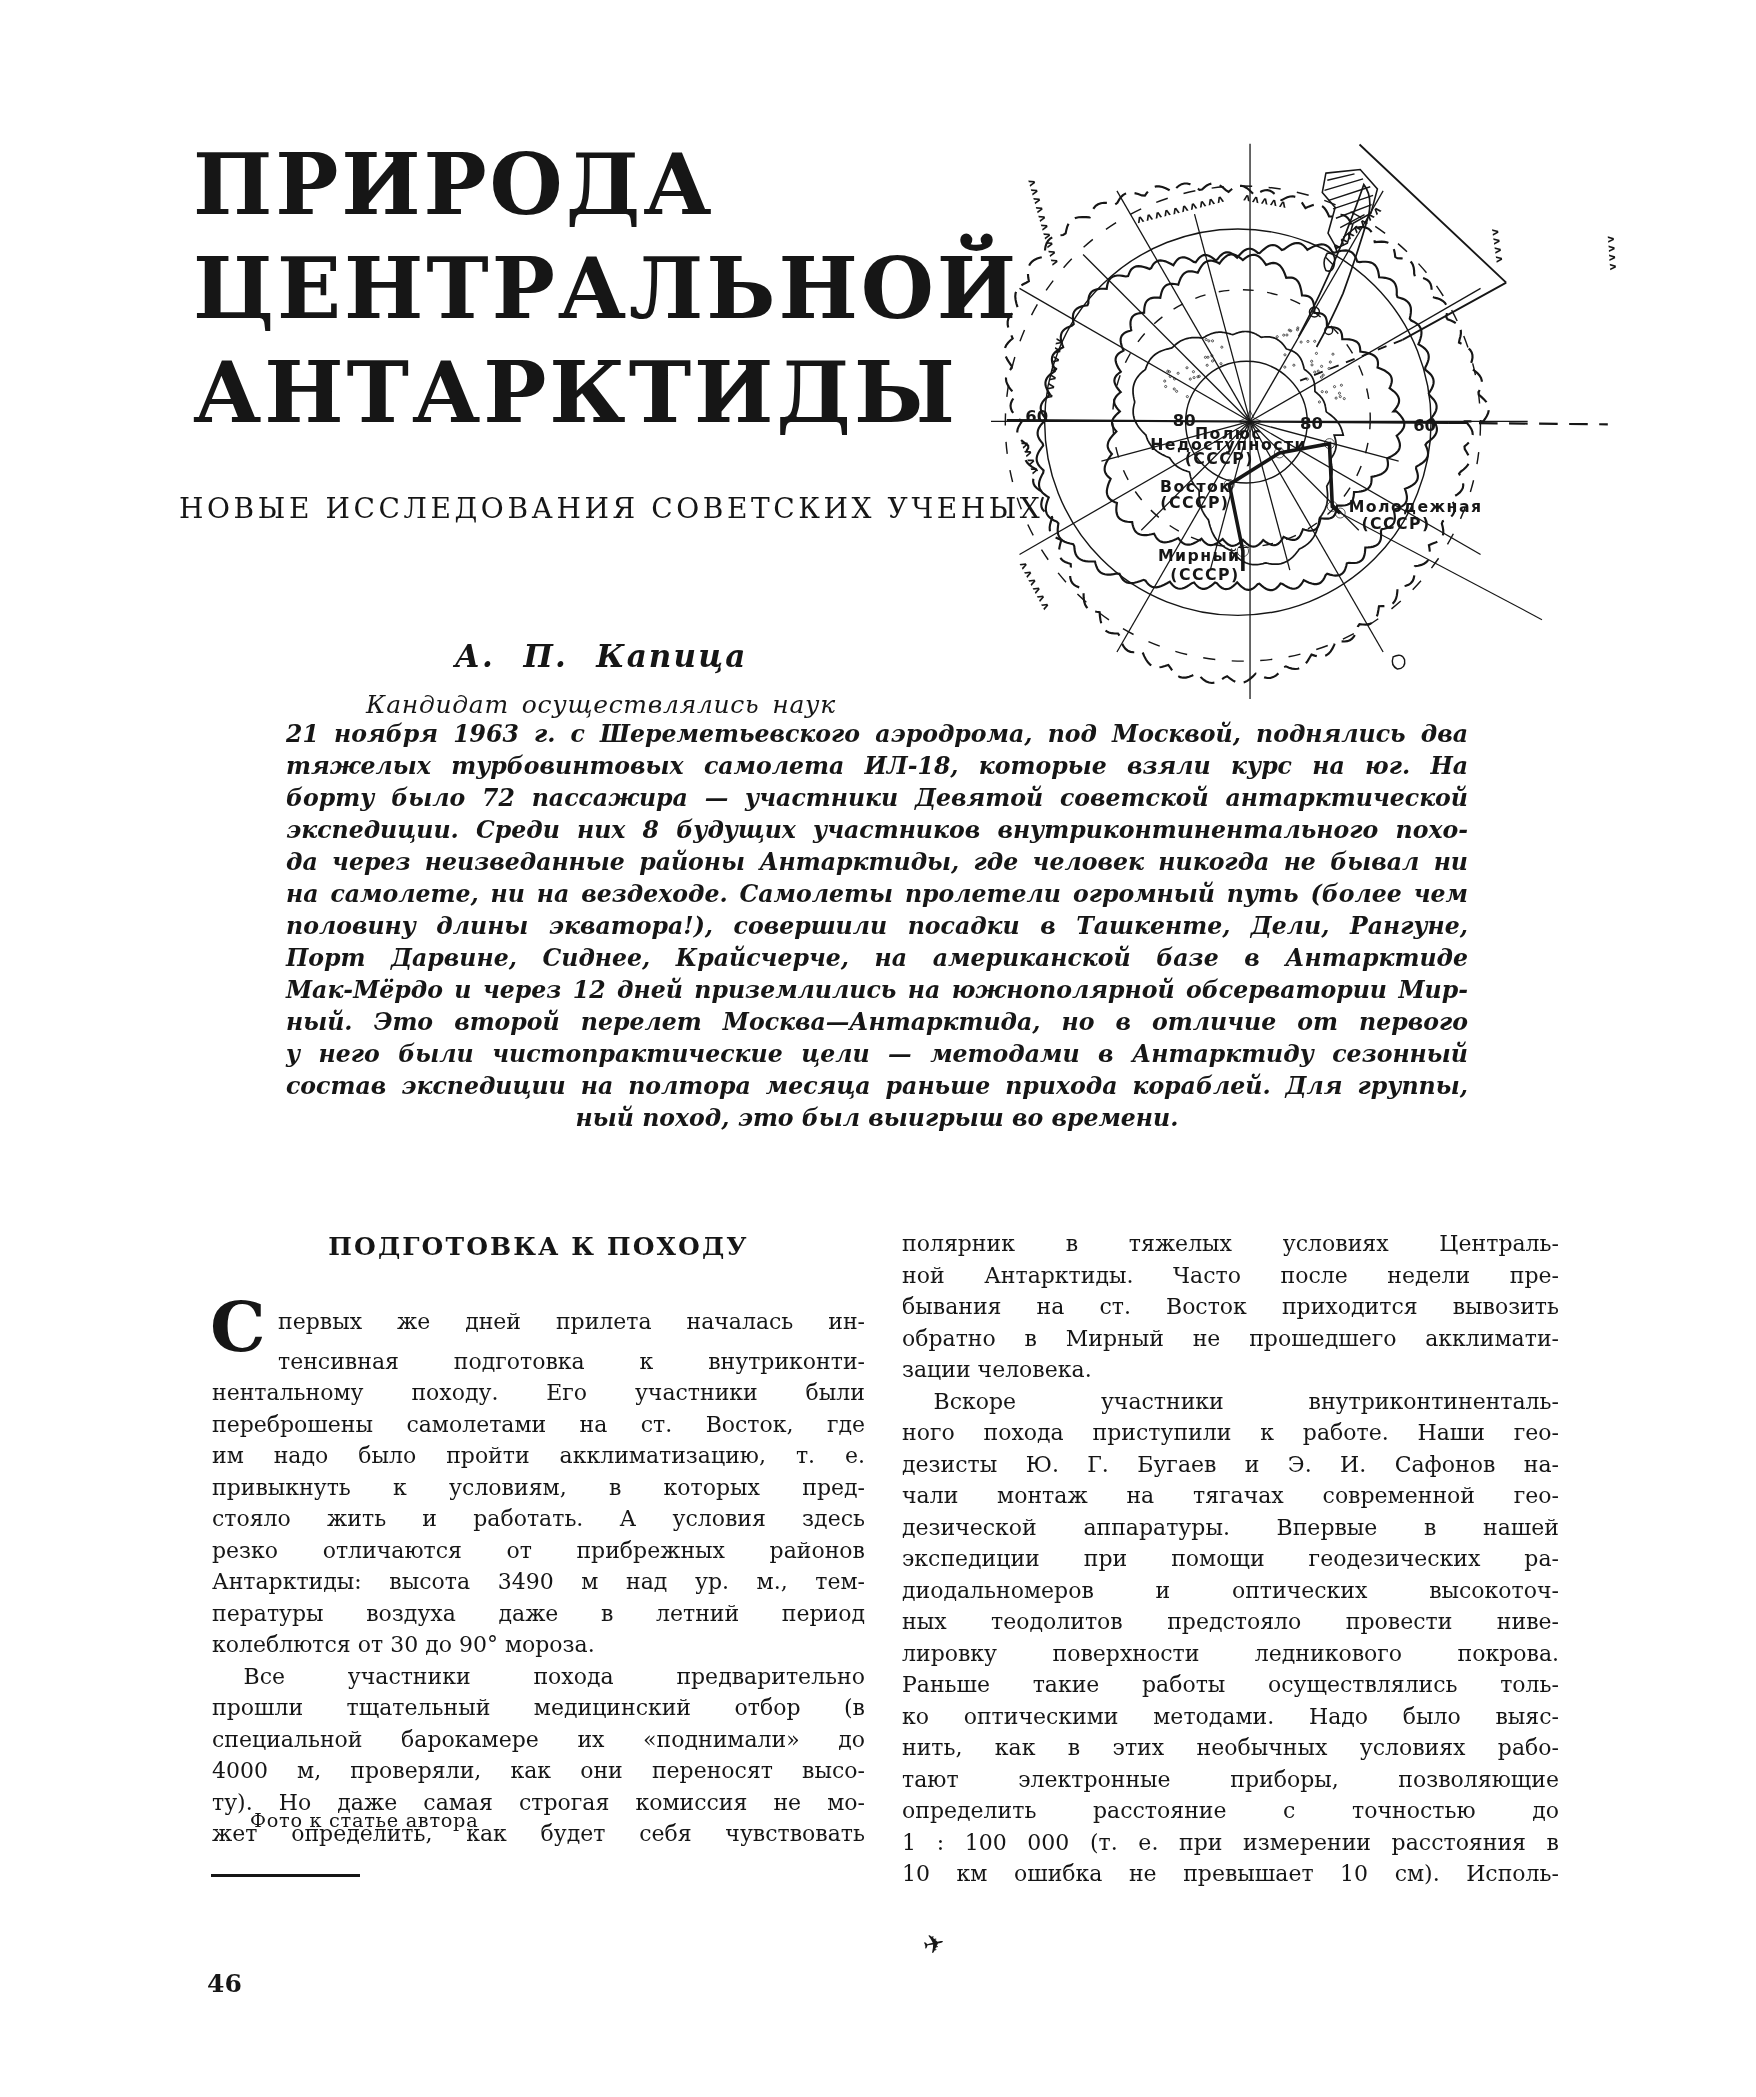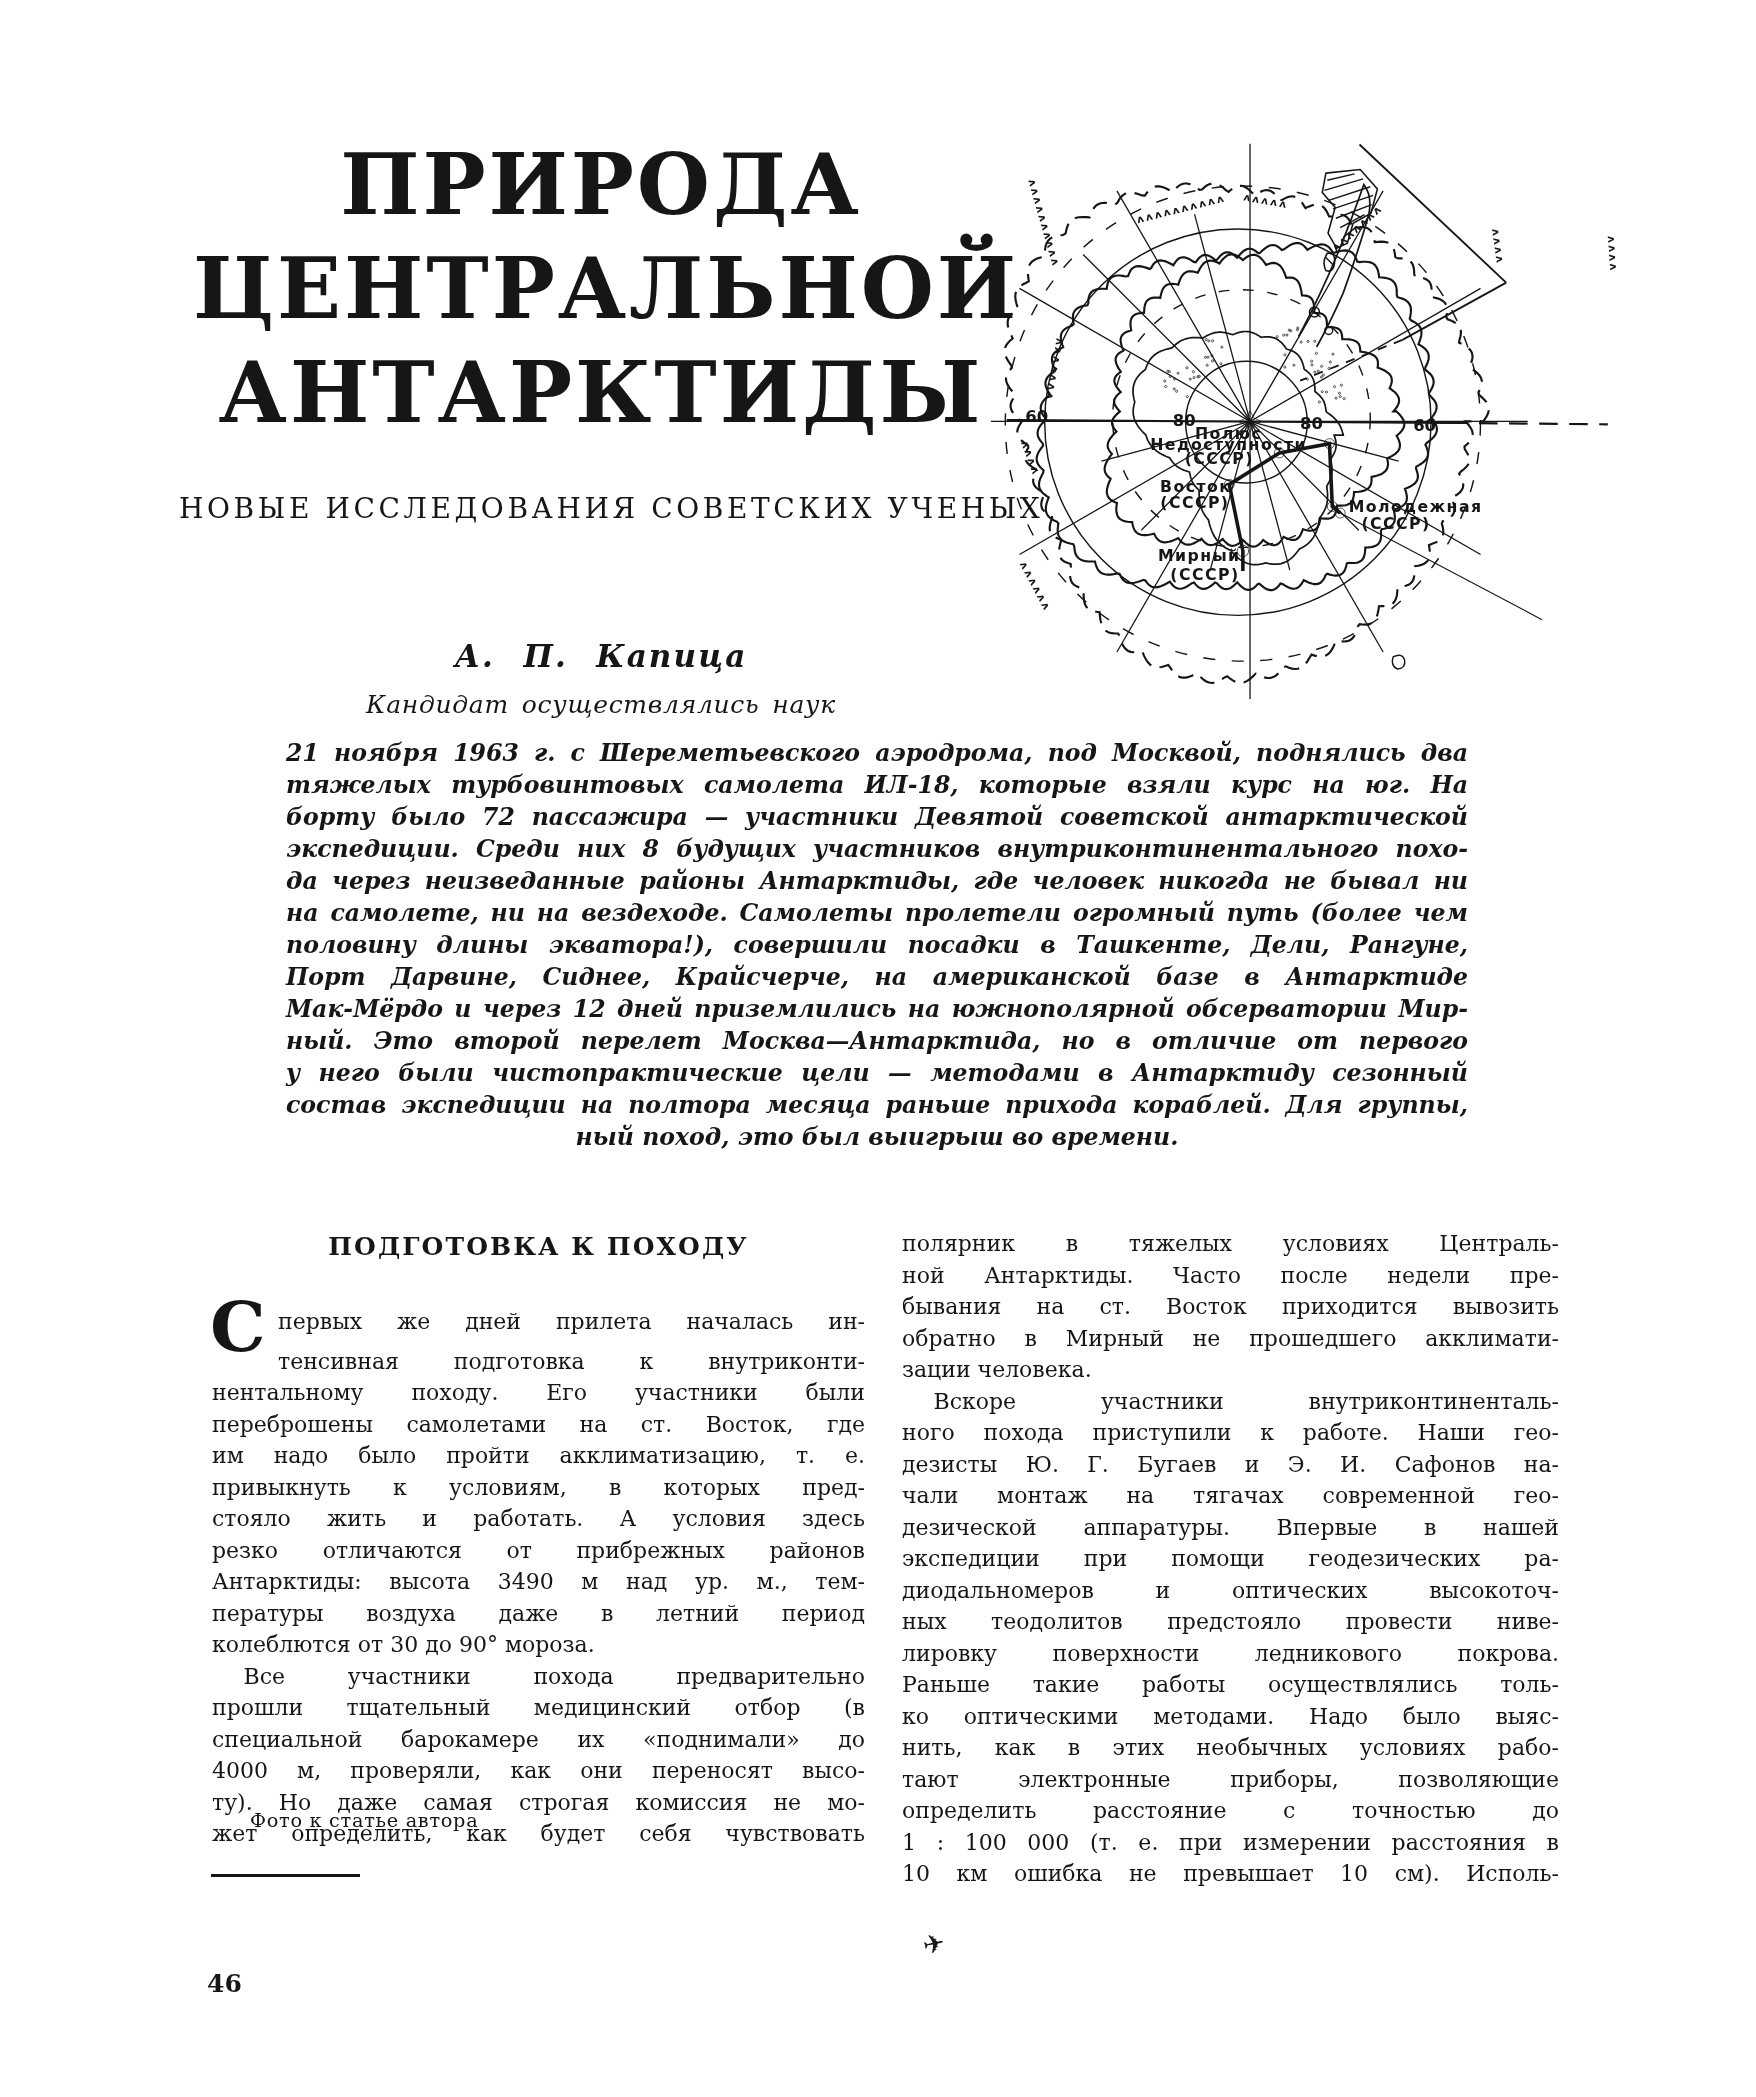--- a/index.html
+++ b/index.html
@@ -2,30 +2,30 @@
 <html style="font-size:11.4px"><head>
 <meta charset="utf-8">
 <style>
   html,body{margin:0;padding:0;}
   body{
     width:1757px;height:2097px;position:relative;background:#ffffff;
     font-family:"DejaVu Serif", serif;color:#161616;overflow:hidden;
   }
   .abs{position:absolute;}
   
-  .title-block{left:193px;top:133px;width:816px;text-align:center;}
+  .title-block{left:193px;top:133px;width:816px;}
   .title-line{font-size:84px;line-height:104px;font-weight:700;letter-spacing:2.9px;white-space:nowrap;}
   .subtitle{left:179px;top:492px;width:844px;text-align:center;font-size:28px;
     letter-spacing:3.6px;font-weight:500;white-space:nowrap;}
   .author{left:193px;top:638px;width:816px;text-align:center;font-size:31px;font-weight:700;
     font-style:italic;letter-spacing:2.1px;word-spacing:15.7px;}
   .degree{left:193px;top:690px;width:816px;text-align:center;font-size:25px;font-style:italic;
     letter-spacing:0.7px;word-spacing:4.3px;}
   
-  .lead{left:286px;top:737px;width:1182px;}
+  .lead{left:286px;top:718px;width:1182px;}
   .lead .ln{height:32px;line-height:32px;font-size:23.6px;font-weight:700;font-style:italic;
     text-align:justify;text-align-last:justify;white-space:nowrap0;}
   .lead .ln.center{text-align:left;text-align-last:center;}
   
   .colL{left:212px;top:1298px;width:653px;}
   .colR{left:902px;top:1228px;width:657px;}
   .col .ln{height:31.5px;line-height:31.5px;font-size:22px;text-align:justify;text-align-last:justify;}
   .col .ln.end{text-align-last:left;}
   .col .ln.indent{padding-left:31.5px;}
   .col .ln.dropline{padding-left:66px;margin-top:8px;}

